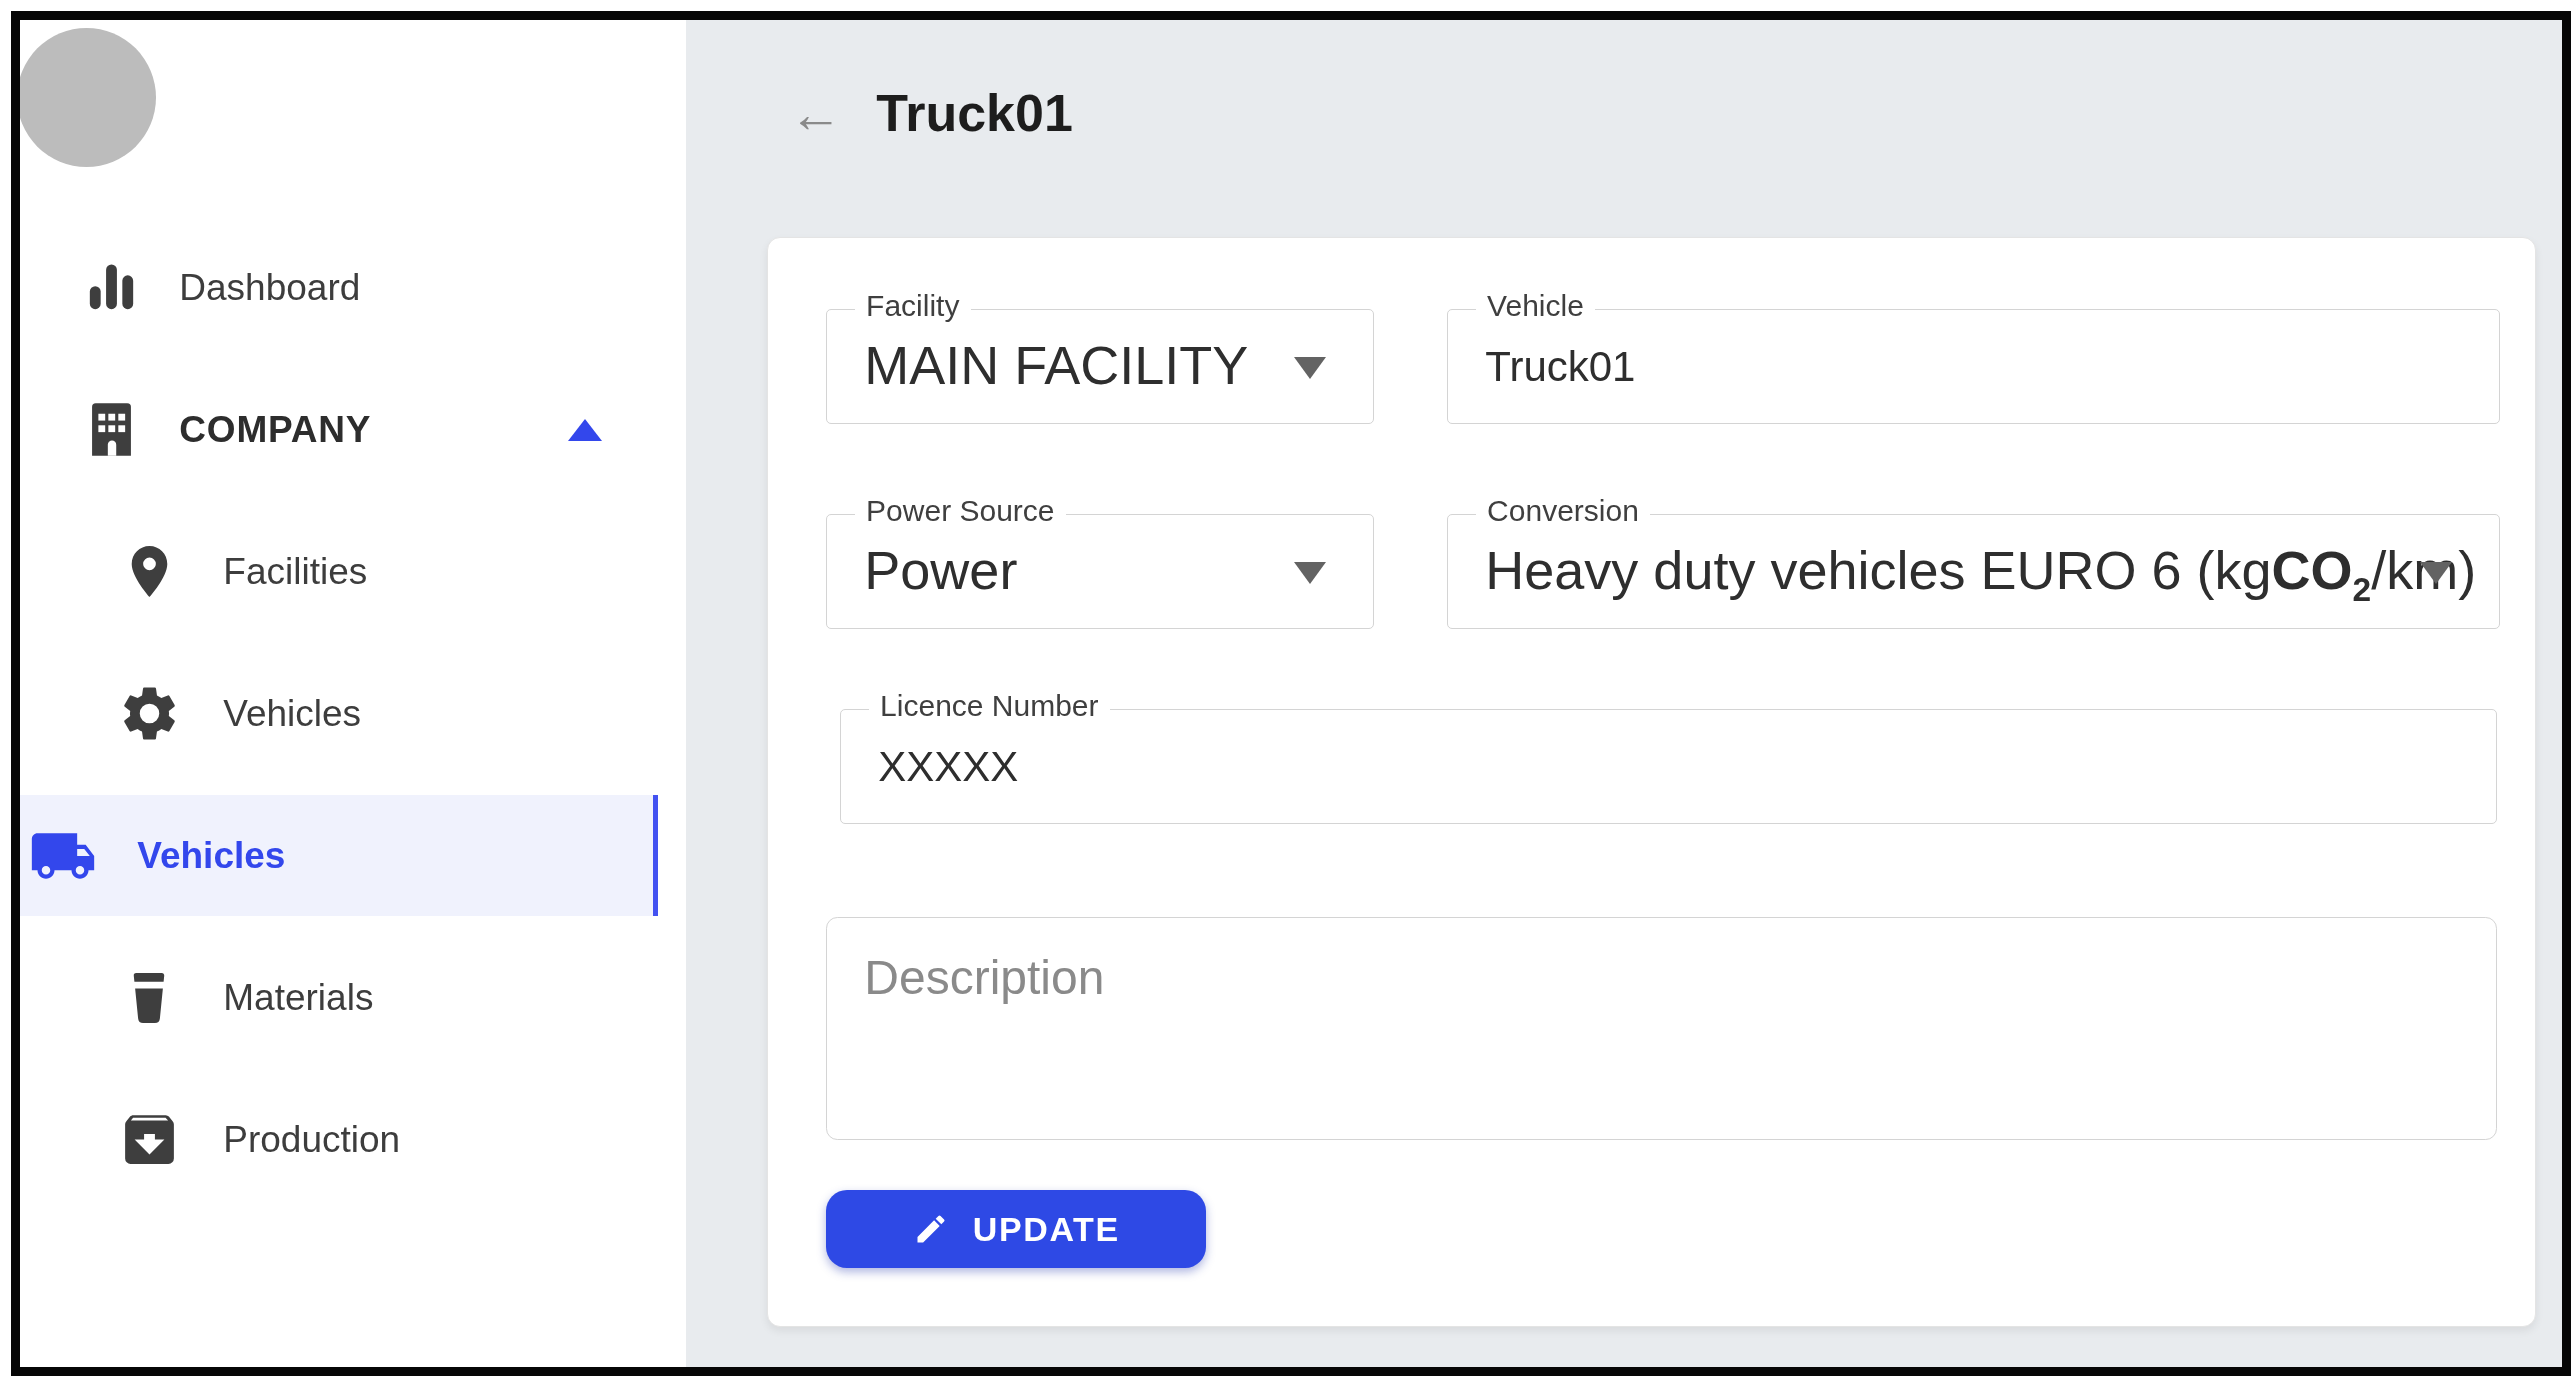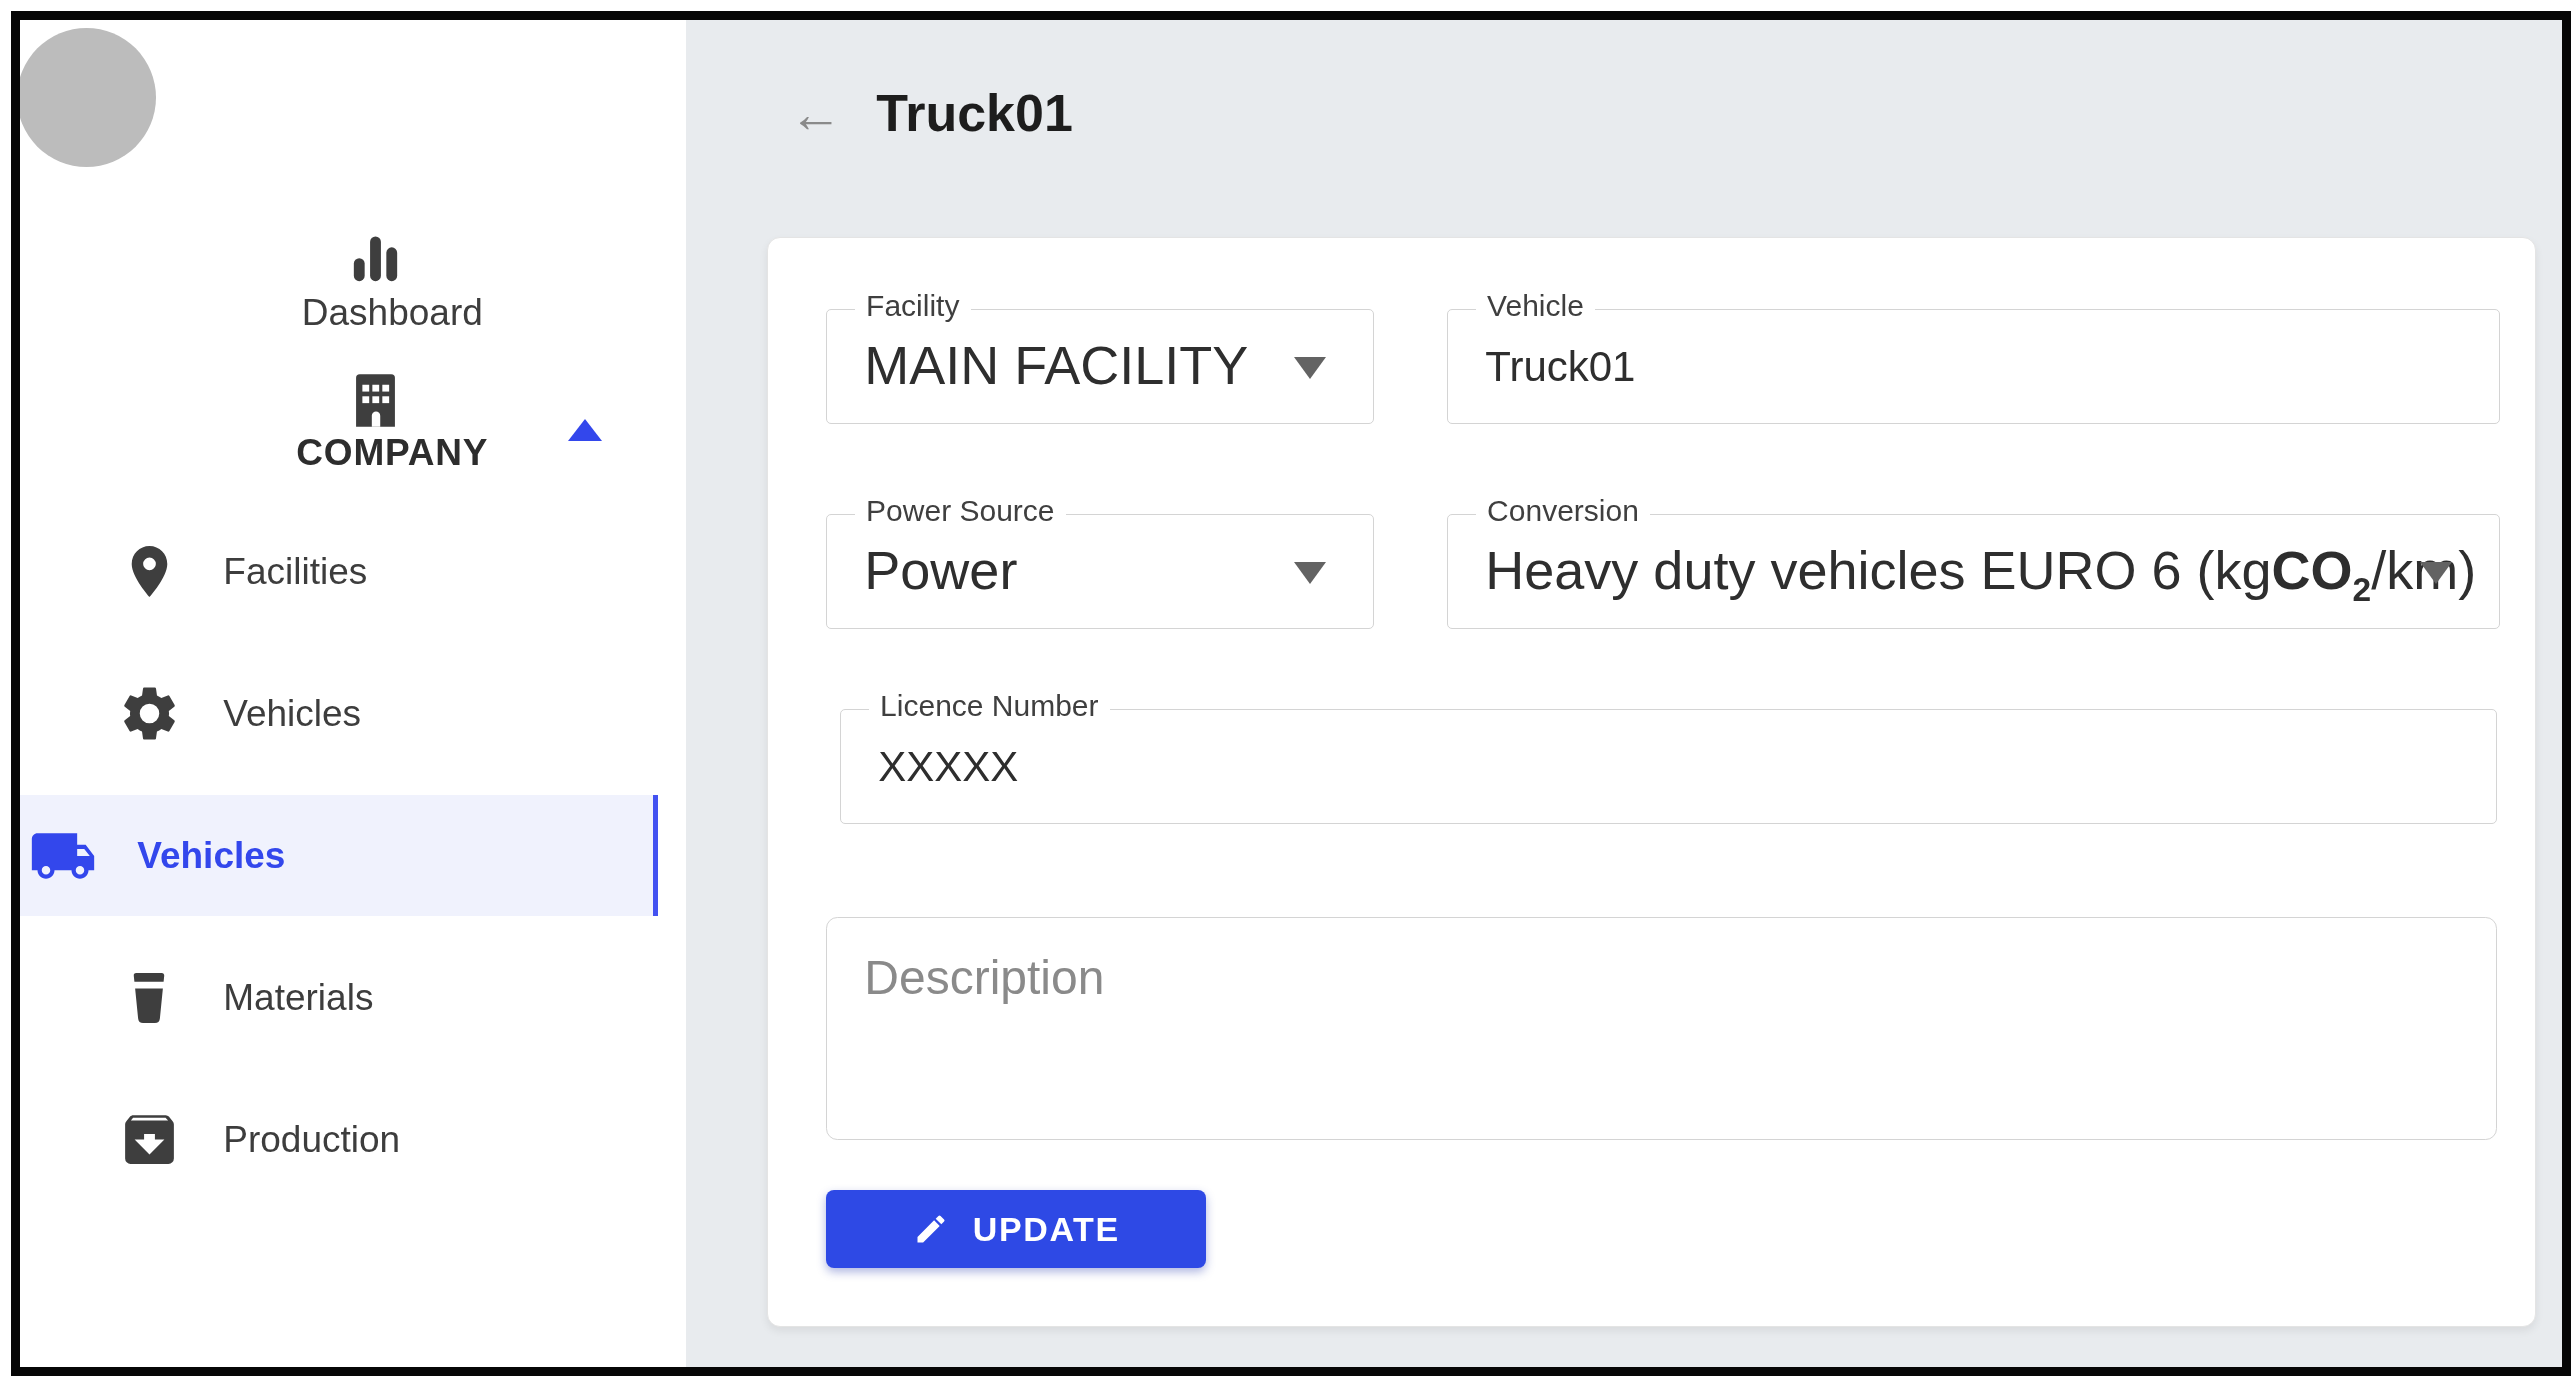--- a/index.html
+++ b/index.html
@@ -6,21 +6,21 @@
   body{width:2576px;height:1380px;background:#ffffff;font-family:"Liberation Sans",sans-serif;position:relative;}
   .frame{position:absolute;left:11.3px;top:11.3px;width:2542px;height:1347px;border:9px solid #060606;background:#ffffff;display:flex;overflow:hidden;box-sizing:content-box;}
 
   
   .sidebar{width:666px;flex:none;background:#ffffff;position:relative;}
   .avatar{width:139px;height:139px;border-radius:50%;background:#bcbcbc;margin:8px 0 0 -3.2px;}
   .nav{margin-top:60px;}
   .nav-item{height:121px;display:flex;align-items:center;position:relative;margin-bottom:21px;cursor:pointer;box-sizing:border-box;}
   .nav-item .ico{width:68px;flex:none;display:flex;justify-content:center;align-items:center;}
   .nav-item .ico svg{fill:#3e3e3e;}
-  .lvl0{padding-left:44px;flex-direction:column;}
+  .lvl0{padding-left:57px;}
   .lvl1{padding-left:95px;}
   .nav-label{font-size:37px;color:#3d3d3d;margin-left:34px;white-space:nowrap;}
   .lvl1 .nav-label{margin-left:40px;}
   .bold .nav-label{font-weight:bold;color:#2d2d2d;letter-spacing:0.8px;}
   .active{width:638px;background:#f0f2fd;border-right:5.7px solid #4352f1;padding-left:9px;}
   .active .nav-label{color:#3347ec;font-weight:bold;}
   .active .ico svg{fill:#3347ec;}
   .tri-up{position:absolute;right:84px;top:50%;margin-top:-10.5px;width:0;height:0;
     border-left:17px solid transparent;border-right:17px solid transparent;border-bottom:22px solid #3347ec;}
 
@@ -47,21 +47,21 @@
   .sel{cursor:pointer;}
   .arrow-dn{position:absolute;right:47px;top:47px;width:0;height:0;
     border-left:16px solid transparent;border-right:16px solid transparent;border-top:22px solid #636363;}
   .txt-input{position:absolute;left:37px;top:0;width:calc(100% - 65px);height:100%;border:none;outline:none;
     background:transparent;font-family:inherit;font-size:42px;color:#2e2e2e;padding:0 0 21px 0;}
   textarea.desc{width:100%;height:223px;box-sizing:border-box;border:1.6px solid #d4d4d4;border-radius:11.3px;
     padding:32px 32px 0 37px;font-family:Liberation Sans, sans-serif;font-size:48px;color:#333;resize:none;outline:none;background:#fff;}
   textarea.desc::placeholder{color:#8a8a8a;}
 
   .update-btn{display:flex;align-items:center;justify-content:center;gap:24px;width:380px;height:78px;
-    background:#2e49e5;border:none;border-radius:8px;color:#ffffff;font-family:inherit;font-weight:bold;
+    background:#2e49e5;border:none;border-radius:21px;color:#ffffff;font-family:inherit;font-weight:bold;
     font-size:34px;letter-spacing:1.6px;cursor:pointer;box-shadow:0 4px 9.7px rgba(25,45,170,0.35);}
   .update-btn svg{fill:#ffffff;}
 </style>
 </head>
 <body>
 
 <div class="frame">
 
   <aside class="sidebar">
     <div class="avatar"></div>

